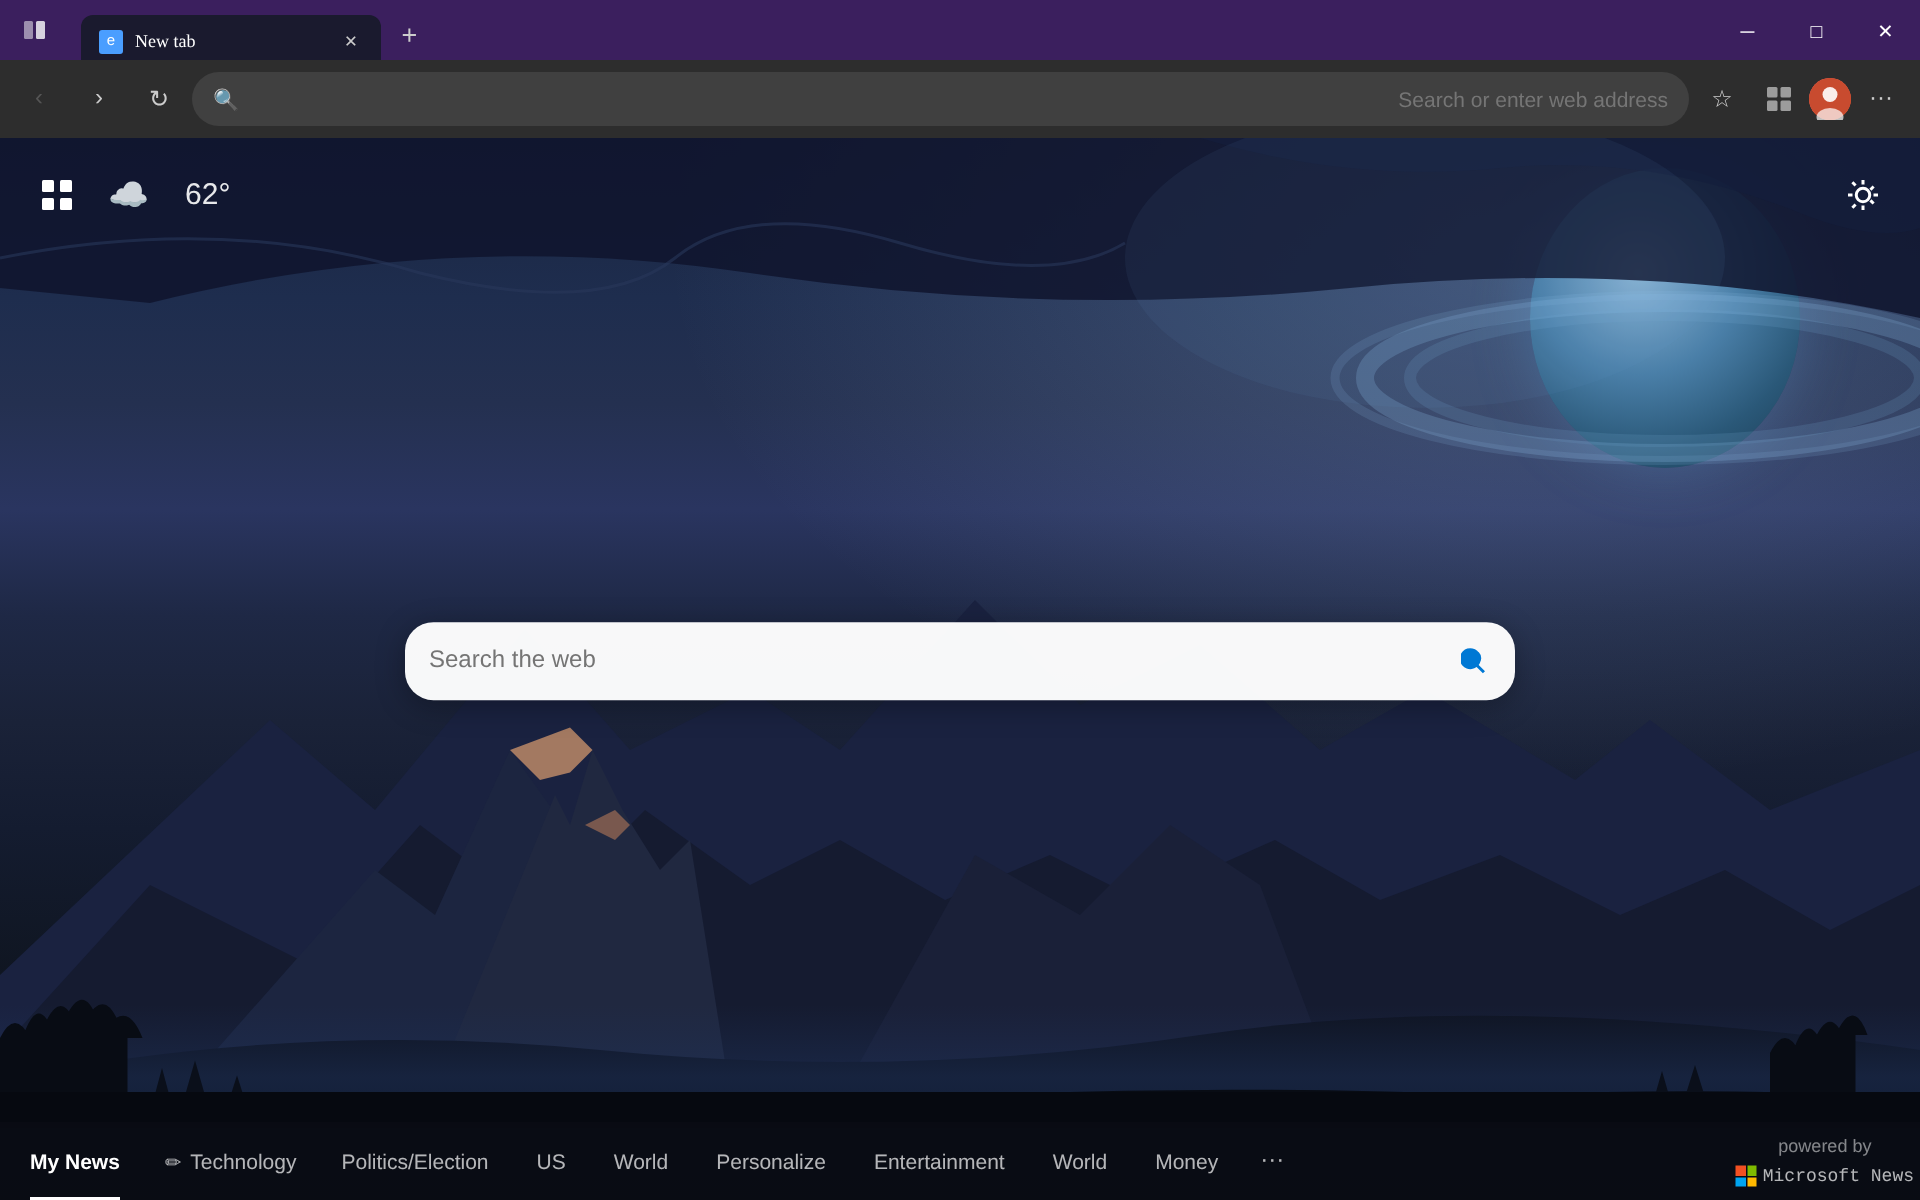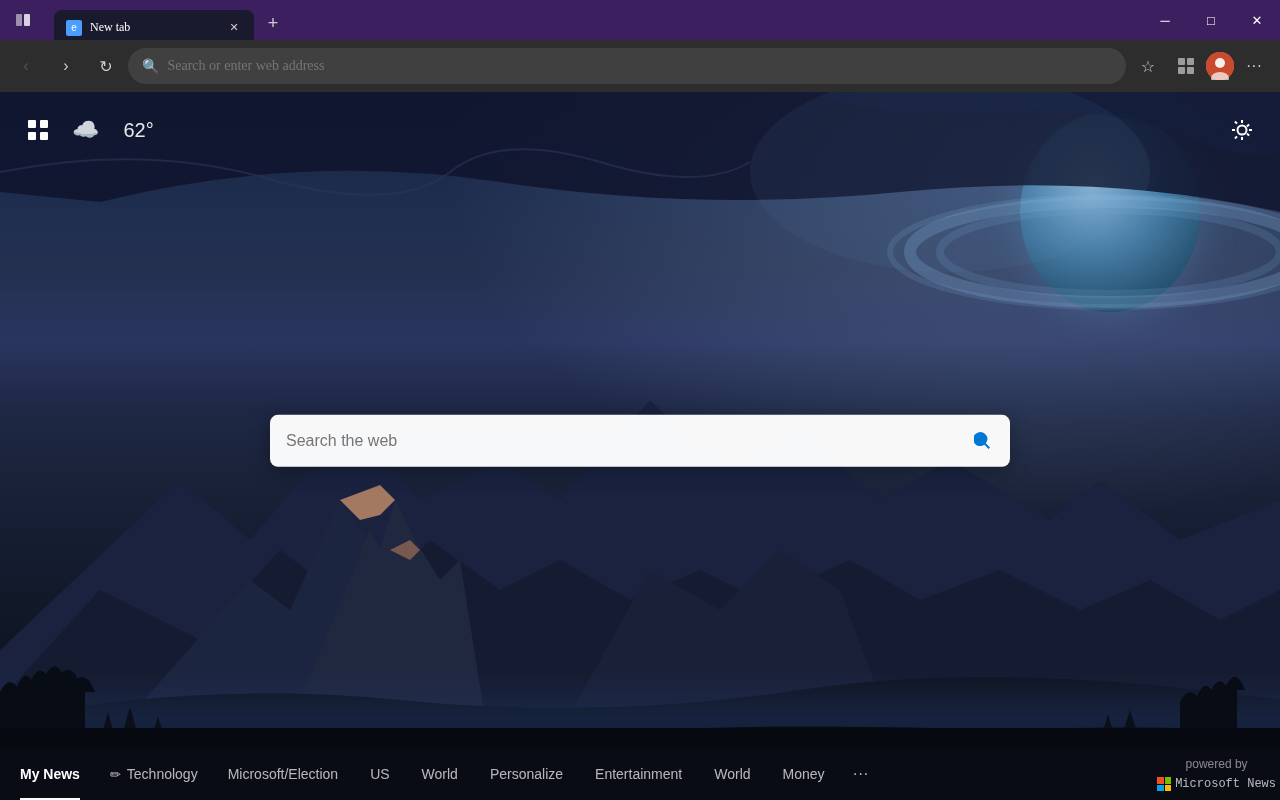--- a/index.html
+++ b/index.html
@@ -132,21 +132,22 @@
       font-size: 14px;
       flex-shrink: 0;
     }
     .address-input {
       flex: 1;
       background: transparent;
       border: none;
       outline: none;
       color: #ccc;
       font-size: 14px;
-      font-family: Liberation Serif, serif;
+      font-family: Liberation Sans, sans-serif;
+      text-align: right;
     }
     .nav-right-icons {
       display: flex;
       align-items: center;
       gap: 2px;
     }
     .nav-icon-btn {
       width: 36px; height: 36px;
       border-radius: 50%;
       display: flex; align-items: center; justify-content: center;
@@ -259,21 +260,21 @@
       position: absolute;
       top: 50%;
       left: 50%;
       transform: translate(-50%, -60%);
       width: 740px;
     }
     .search-box {
       display: flex;
       align-items: center;
       background: rgba(255,255,255,0.97);
-      border-radius: 8px;
+      border-radius: 19px;
       padding: 0 16px;
       height: 52px;
       gap: 12px;
       box-shadow: 0 4px 20px rgba(0,0,0,0.3);
     }
     .search-box-input {
       flex: 1;
       background: transparent;
       border: none;
       outline: none;
@@ -528,21 +529,21 @@
 
   <div class="news-bar">
     <div class="news-tab active">
       <span>My News</span>
     </div>
     <div class="news-tab-personalize">
       <span style="font-size:13px;">✏</span>
       <span>Technology</span>
     </div>
     <div class="news-tab">
-      <span>Microsoft/Election</span>
+      <span>Politics/Election</span>
     </div>
     <div class="news-tab">
       <span>US</span>
     </div>
     <div class="news-tab">
       <span>World</span>
     </div>
     <div class="news-tab">
       <span>Personalize</span>
     </div>

